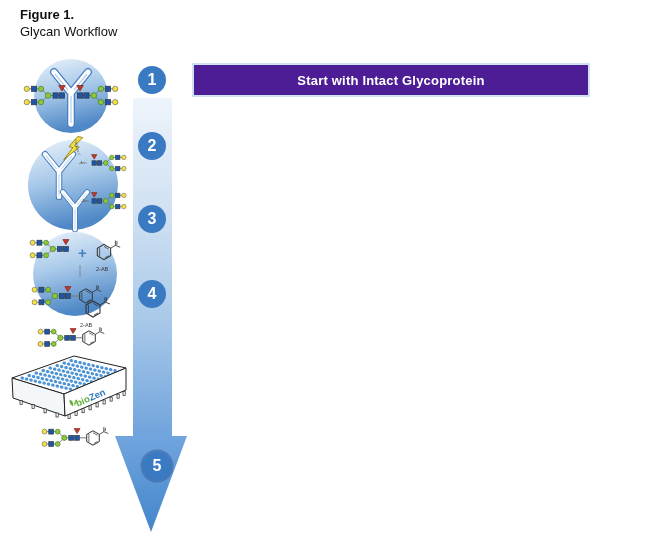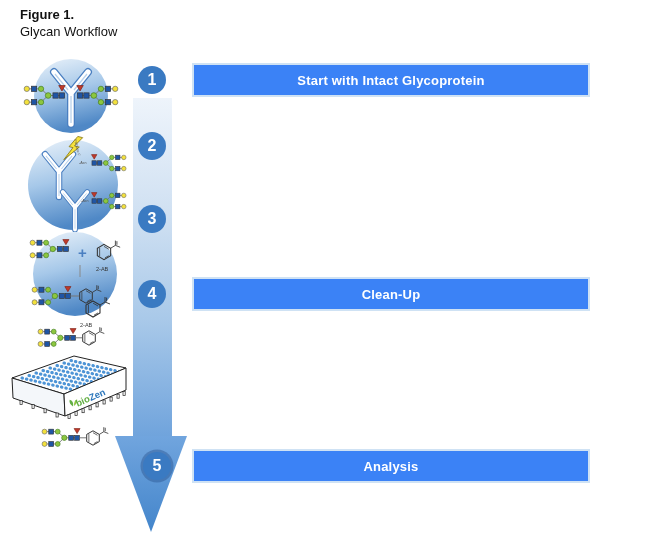--- a/index.html
+++ b/index.html
@@ -22,21 +22,21 @@
   .num-circle{
     position:absolute;width:28px;height:28px;border-radius:50%;
     background:#3a7ac2;color:#fff;font-weight:bold;font-size:16px;
     line-height:28px;text-align:center;
   }
   .num-circle.on-arrow{box-shadow:0 0 0 2.5px rgba(35,75,135,0.40);}
 
   
   .bar{
     position:absolute;left:192px;width:398px;height:34px;
-    background:#3b82f6;border:2px solid #cfe2f4;box-sizing:border-box;
+    background:#4c1d95;border:2px solid #cfe2f4;box-sizing:border-box;
     display:flex;align-items:center;justify-content:center;
   }
   .bar span{color:#fff;font-weight:bold;font-size:13px;letter-spacing:0.2px;}
 
   .illus{position:absolute;}
 
   
   .gY{fill:#f3e13c;stroke:#666;stroke-width:0.7;}
   .gB{fill:#1f55a5;stroke:#333;stroke-width:0.7;}
   .gG{fill:#8dc63f;stroke:#3e7a1e;stroke-width:0.7;}
@@ -186,20 +186,14 @@
 
   <div class="num-circle" style="left:138px;top:66px">1</div>
   <div class="num-circle" style="left:138px;top:132px">2</div>
   <div class="num-circle" style="left:138px;top:205px">3</div>
   <div class="num-circle" style="left:138px;top:280px">4</div>
   <div class="num-circle on-arrow" style="left:143px;top:452px">5</div>
 
   <div class="bar" style="top:63px">
       <span>Start with Intact Glycoprotein</span>
     </div>
-  <div class="bar" style="top:277px">
-      <span>Clean-Up</span>
-    </div>
-  <div class="bar" style="top:449px">
-      <span>Analysis</span>
-    </div>
 
 </div>
 
 </body></html>

